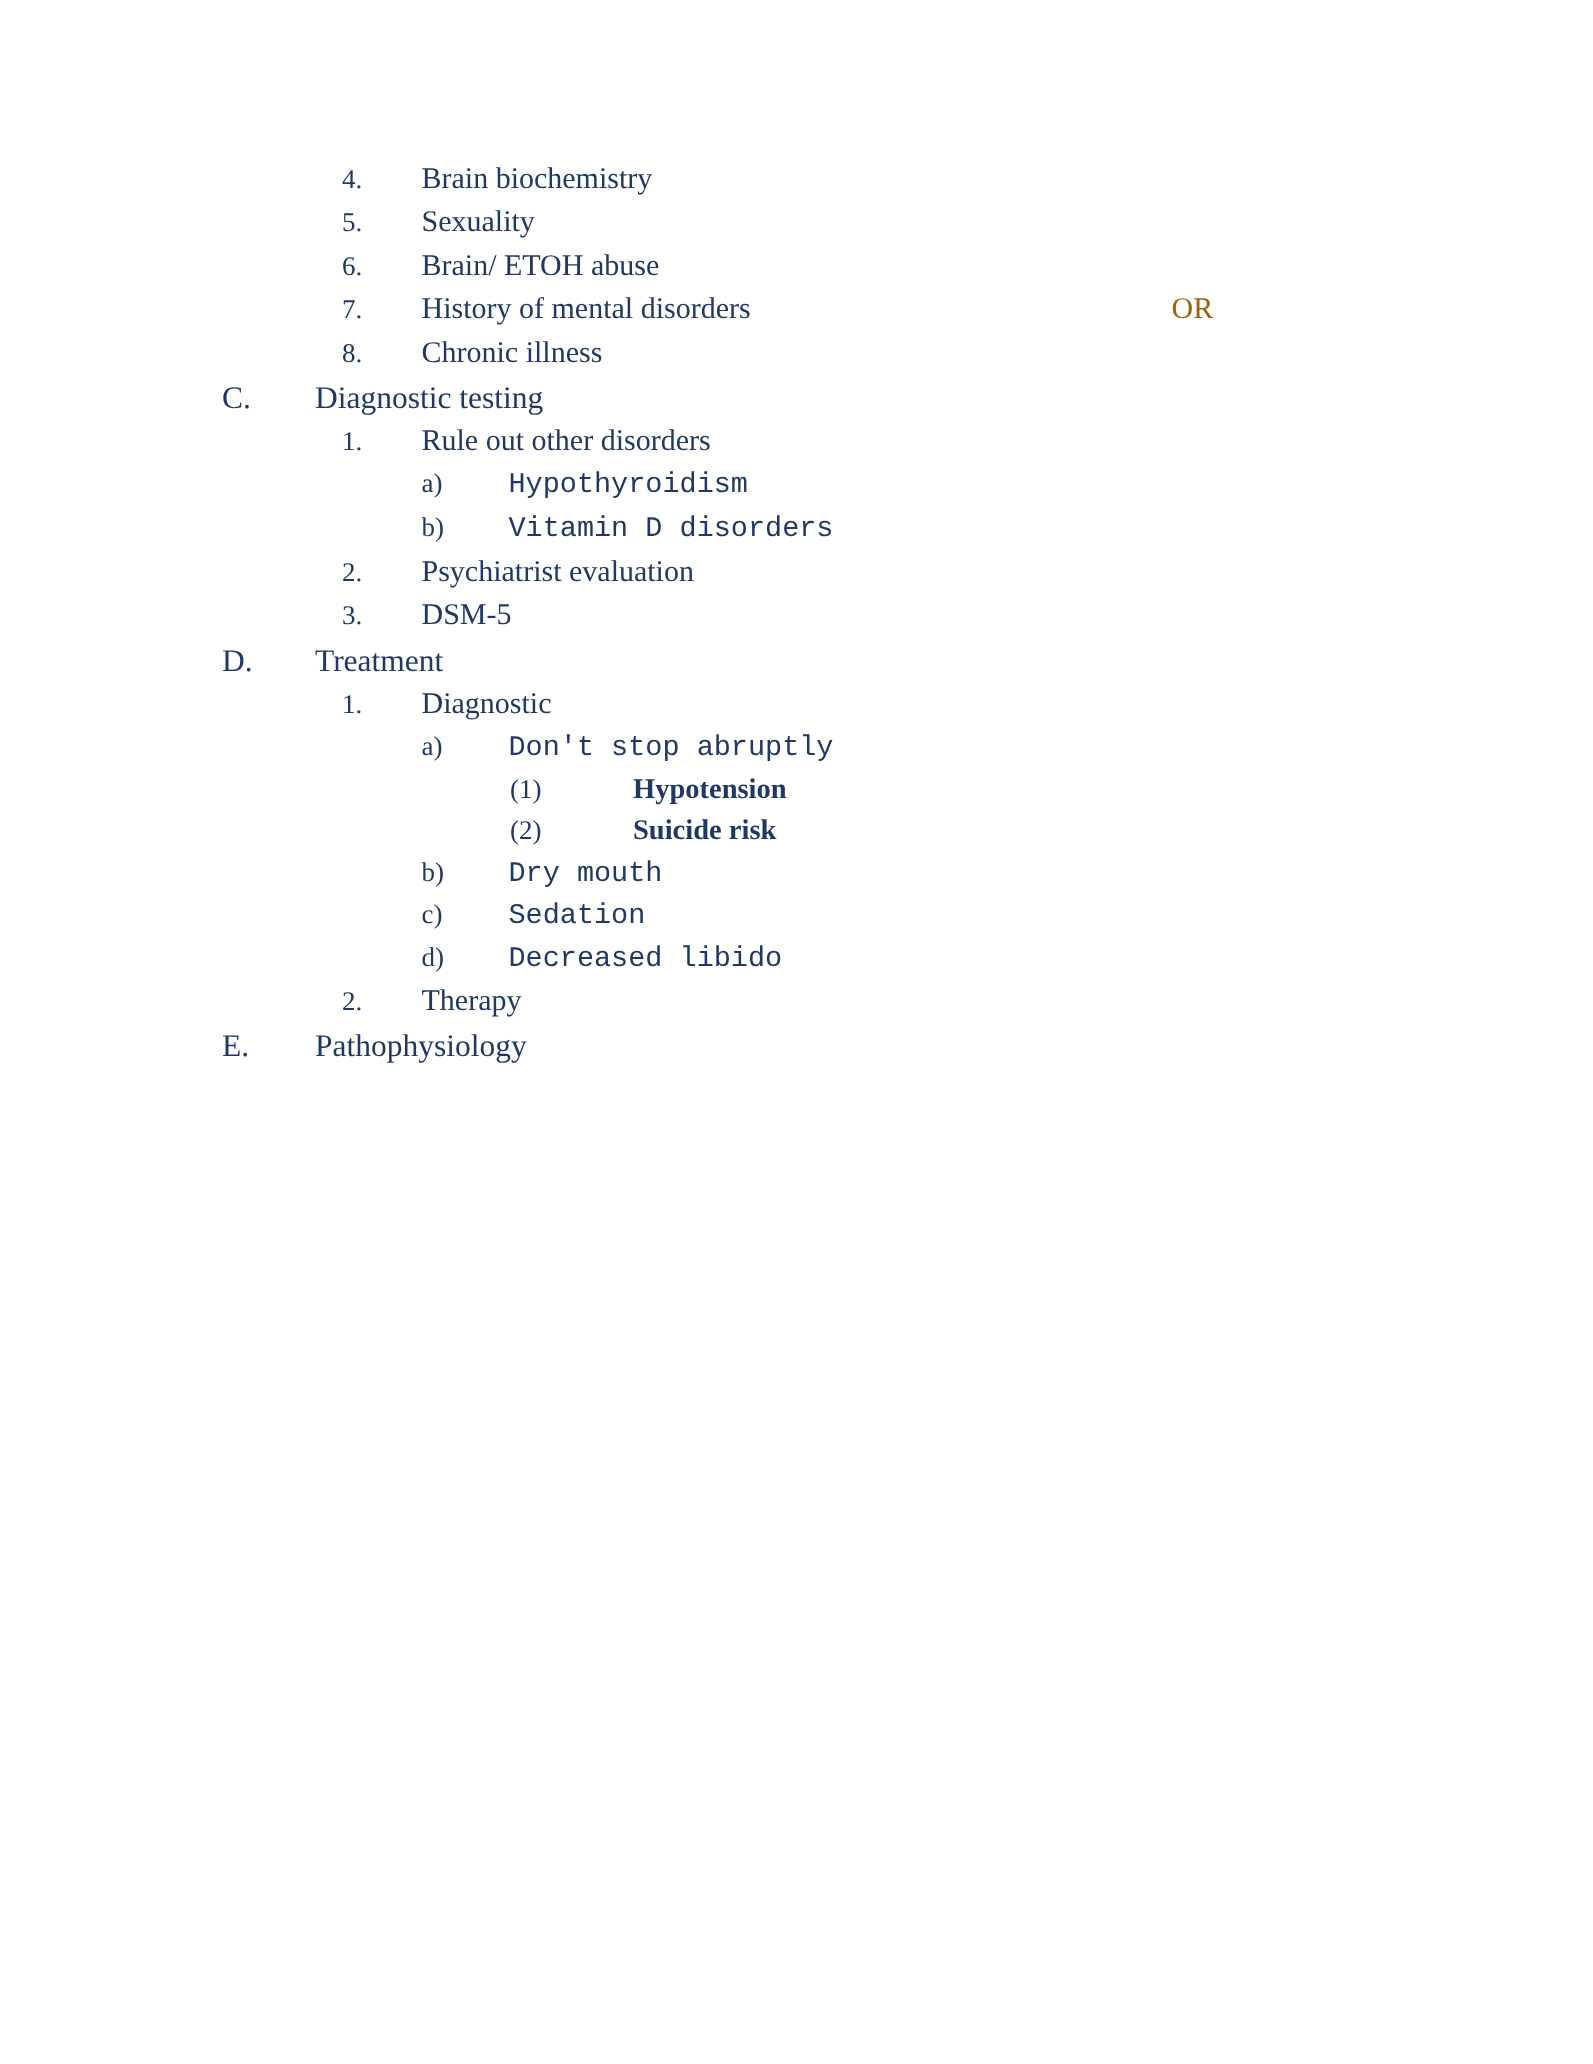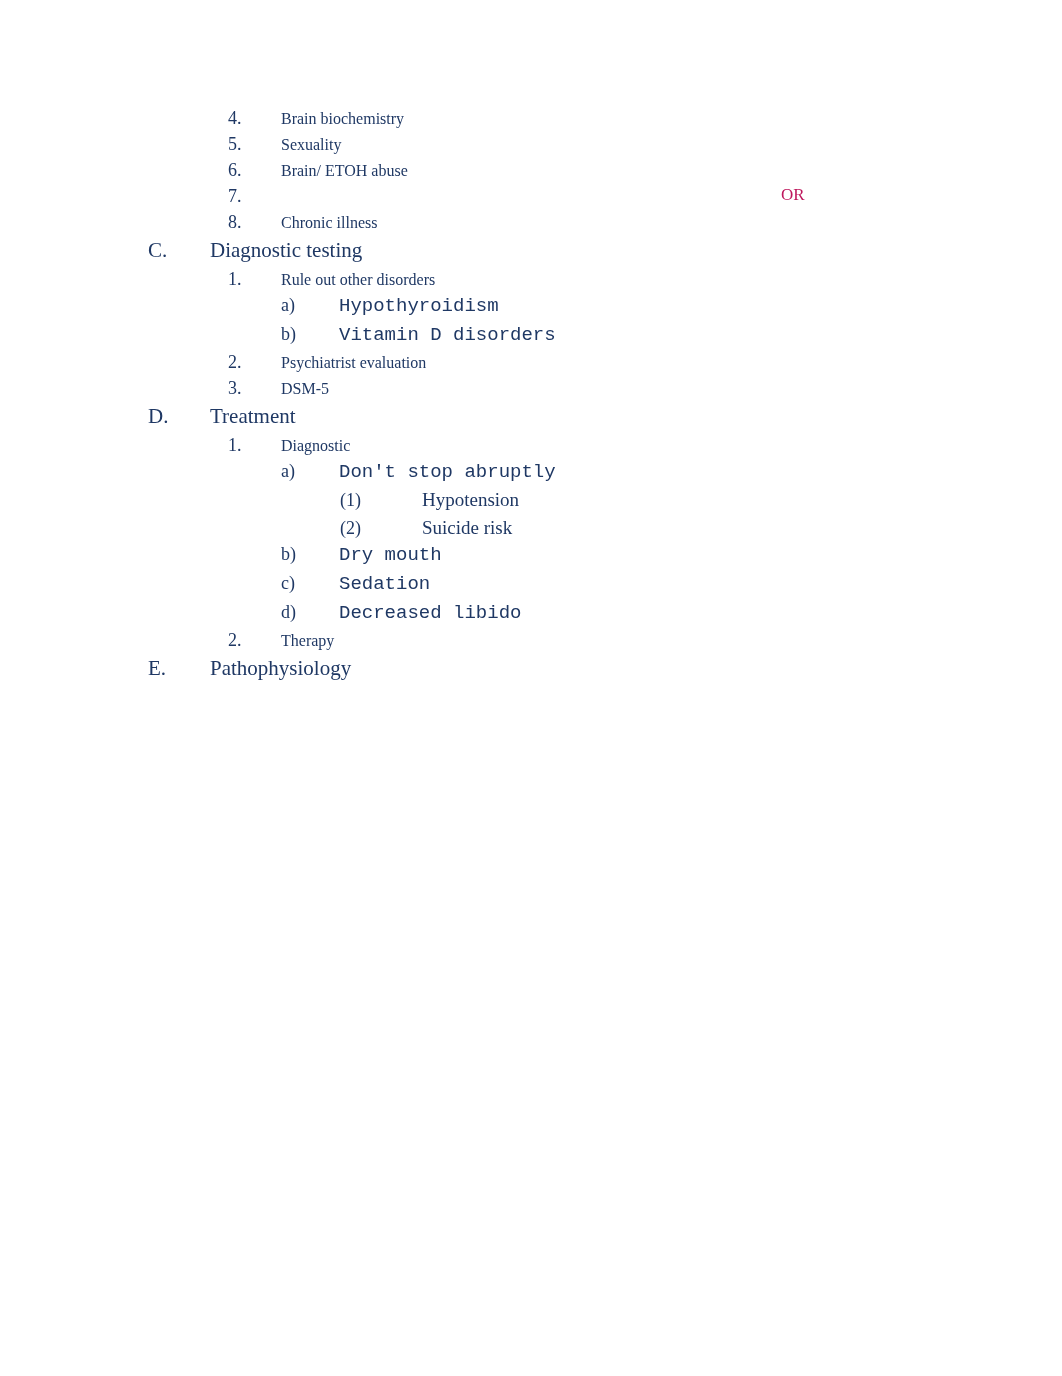--- a/index.html
+++ b/index.html
@@ -31,34 +31,34 @@
     .text {
       flex: 0 0 auto;
     }
     
     .lvl1 { margin-left: 0px; }
     .lvl1 .marker { width: 62px; font-size: 21px; }
     .lvl1 .text   { font-size: 21px; }
     
     .lvl2 { margin-left: 80px; }
     .lvl2 .marker { width: 53px; font-size: 18px; }
-    .lvl2 .text   { font-size: 16px; }
+    .lvl2 .text   { font-size: 20px; }
     
     .lvl3 { margin-left: 133px; }
     .lvl3 .marker { width: 58px; font-size: 18px; }
     .lvl3 .text   { font-size: 19px; font-family: Liberation Mono, monospace; }
     
     .lvl4 { margin-left: 192px; }
     .lvl4 .marker { width: 82px; font-size: 18px; }
-    .lvl4 .text   { font-size: 19px; }
+    .lvl4 .text   { font-size: 19px; font-weight: bold; }
     .side-note {
       position: absolute;
       left: 553px;
-      font-size: 17px;
-      color: #be185d;
+      font-size: 20px;
+      color: #a16207;
     }
     .item7-wrap {
       position: relative;
     }
   </style>
 </head>
 <body>
 
 <div class="outline">
 
@@ -69,20 +69,21 @@
   <div class="row lvl2">
     <span class="marker">5.</span>
     <span class="text">Sexuality</span>
   </div>
   <div class="row lvl2">
     <span class="marker">6.</span>
     <span class="text">Brain/ ETOH abuse</span>
   </div>
   <div class="row lvl2 item7-wrap">
     <span class="marker">7.</span>
+    <span class="text">History of mental disorders</span>
     <span class="side-note">OR</span>
   </div>
   <div class="row lvl2">
     <span class="marker">8.</span>
     <span class="text">Chronic illness</span>
   </div>
 
   <div class="row lvl1">
     <span class="marker">C.</span>
     <span class="text">Diagnostic testing</span>

